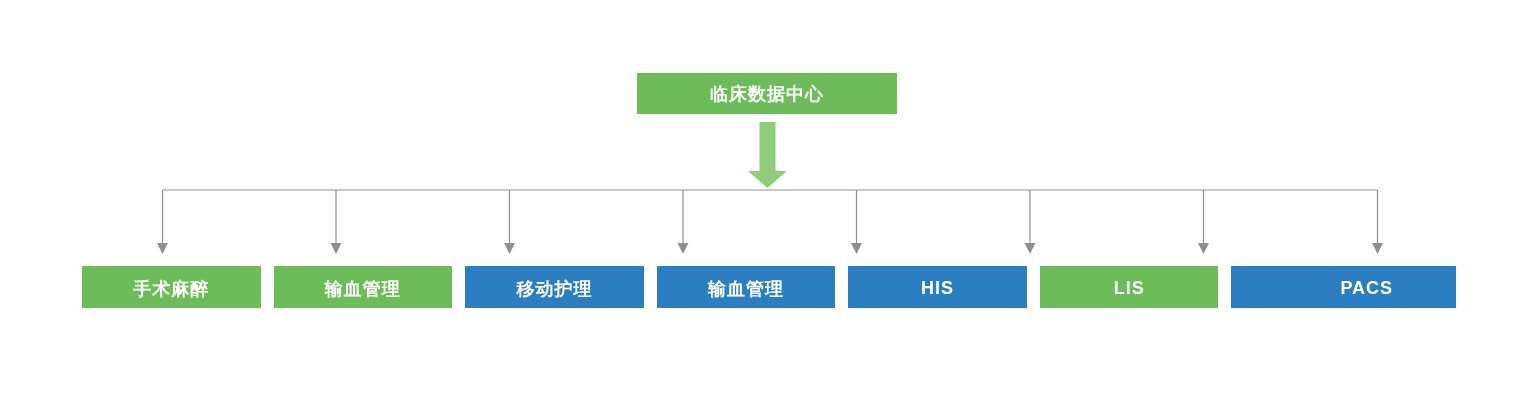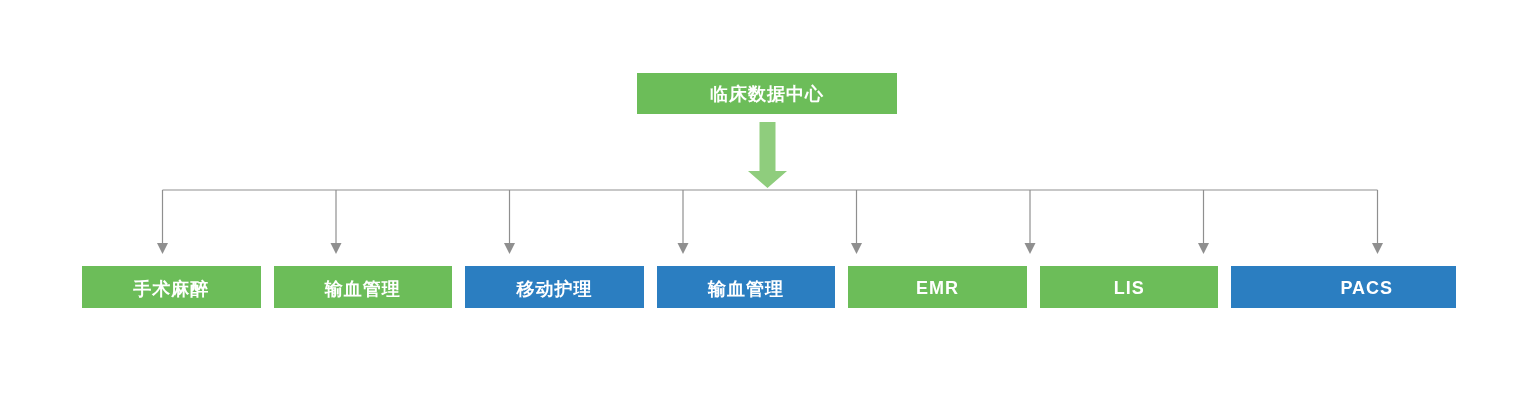--- a/index.html
+++ b/index.html
@@ -82,18 +82,18 @@
     <polygon class="connector-head" points="1024.5,243 1035.5,243 1030,254"></polygon>
     <polygon class="connector-head" points="1198,243 1209,243 1203.5,254"></polygon>
     <polygon class="connector-head" points="1372,243 1383,243 1377.5,254"></polygon>
   </svg>
 
   <div class="children-row">
     <div class="node child-box" style="background: rgb(108, 189, 89); text-align: center;">手术麻醉</div>
     <div class="node child-box" style="background: rgb(108, 189, 89);">输血管理</div>
     <div class="node child-box" style="background: rgb(43, 126, 193);">移动护理</div>
     <div class="node child-box" style="background: rgb(43, 126, 193);">输血管理</div>
-    <div class="node child-box" style="background: rgb(108, 189, 89);">EMR</div>
+    <div class="node child-box" style="background: rgb(43, 126, 193);">HIS</div>
     <div class="node child-box" style="background: rgb(108, 189, 89); text-align: right;">LIS</div>
     <div class="node child-box" style="background: rgb(43, 126, 193); padding-left: 46px;">PACS</div>
   </div>
 
 </div>
 
 </body></html>

